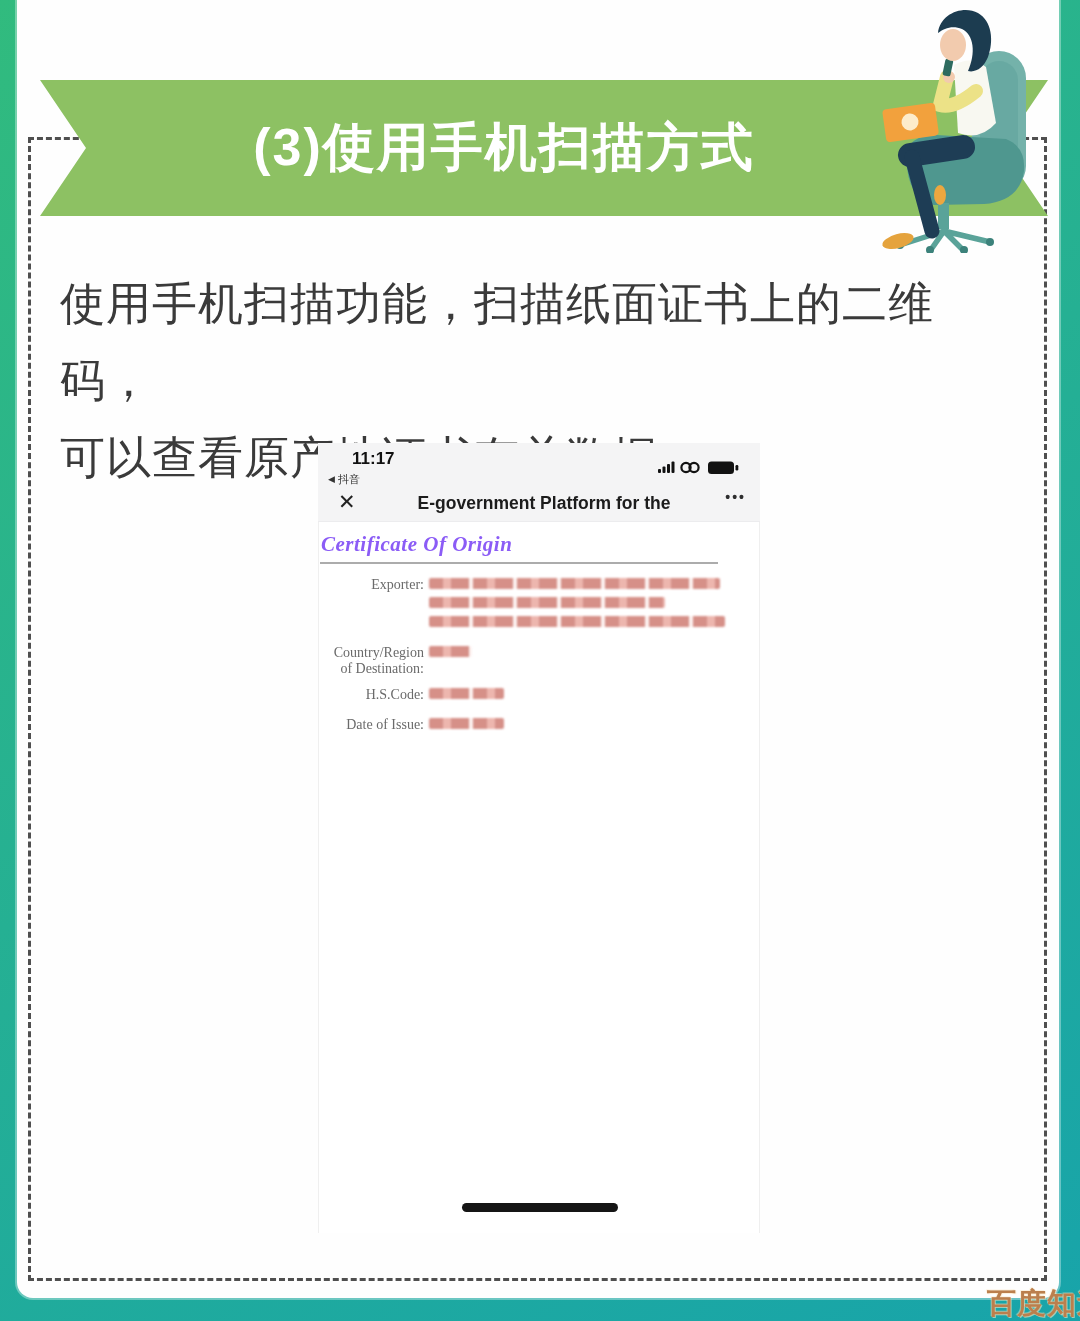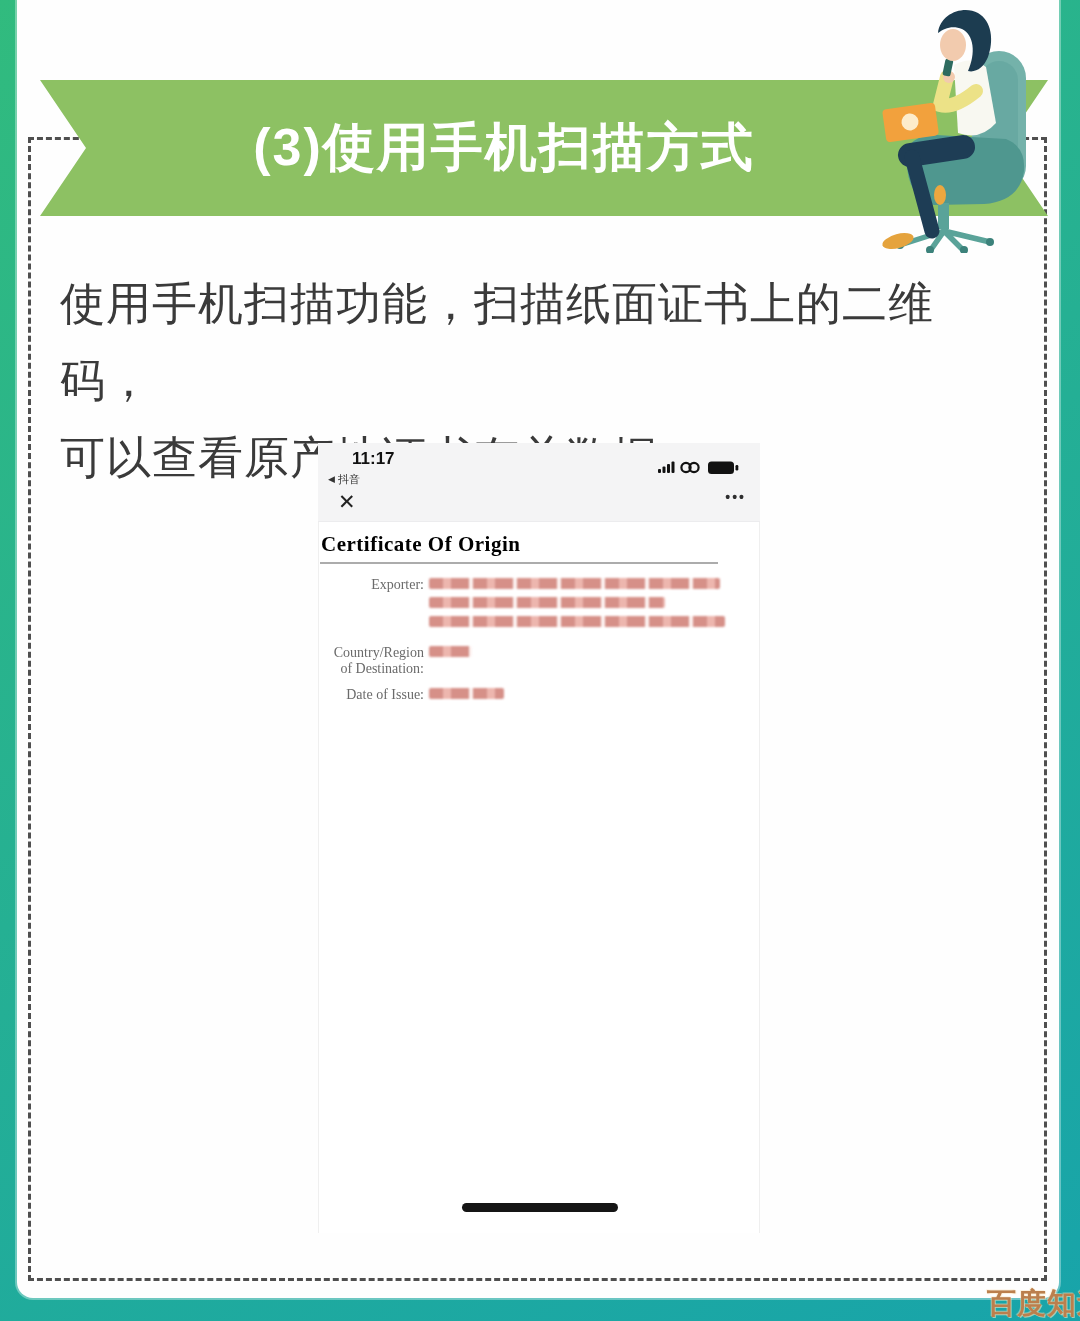--- a/index.html
+++ b/index.html
@@ -48,21 +48,21 @@
   .sb-back .tri{font-size:9px;vertical-align:1px;}
   .sb-icons{position:absolute;right:14px;top:16px;}
   .nav-close{position:absolute;left:20px;top:47px;font-size:21px;color:#222;line-height:24px;cursor:default;}
   .nav-title{
     position:absolute;left:87px;top:50px;width:278px;overflow:hidden;
     font-size:17.5px;font-weight:600;color:#1c1c1c;white-space:nowrap;
   }
   .nav-more{position:absolute;right:14px;top:46px;font-size:14px;font-weight:bold;letter-spacing:2px;color:#2e2e2e;}
   .cert-heading{
     margin:10px 0 0 2px;font-family:"Liberation Serif",serif;
-    font-size:21px;font-weight:bold;color:#000000;letter-spacing:.5px;line-height:24px;
+    font-size:21px;font-weight:bold;color:#8b5cf6;letter-spacing:.5px;line-height:24px;font-style:italic;
   }
   .cert-divider{width:398px;border:none;border-top:2px solid #909090;margin:6px 0 0 1px;opacity:.75;}
   .fields{margin-top:13px;}
   .field-row{display:flex;margin-top:10px;}
   .f-label{
     width:105px;flex:0 0 105px;text-align:right;
     font-family:"Liberation Serif",serif;font-size:14px;line-height:16px;
     color:#6a6a6a;white-space:pre-line;
   }
   .f-values{margin-left:5px;padding-top:1px;}
@@ -140,20 +140,21 @@
       <g fill="none" stroke="#111" stroke-width="2.2">
         <circle cx="28" cy="8.5" r="4.6"></circle>
         <circle cx="36" cy="8.5" r="4.6"></circle>
       </g>
       <g>
         <rect x="50" y="2.5" width="26" height="12.5" rx="3.5" fill="#111"></rect>
         <rect x="77.5" y="6" width="2.8" height="5.5" rx="1.2" fill="#111"></rect>
       </g>
     </svg>
     <div class="nav-close">✕</div>
+    <div class="nav-title">E-government Platform for the</div>
     <div class="nav-more">•••</div>
   </div>
   <div class="cert-heading">Certificate Of Origin</div>
   <hr class="cert-divider">
   <div class="fields">
       <div class="field-row">
         <div class="f-label">Exporter:</div>
         <div class="f-values">
           <div class="f-bar" style="width: 291px;"></div>
           <div class="f-bar" style="width: 236px;"></div>
@@ -161,20 +162,26 @@
         </div>
       </div>
       <div class="field-row">
         <div class="f-label">Country/Region
 of Destination:</div>
         <div class="f-values">
           <div class="f-bar" style="width: 43px;"></div>
         </div>
       </div>
       <div class="field-row">
+        <div class="f-label">H.S.Code:</div>
+        <div class="f-values">
+          <div class="f-bar" style="width: 75px;"></div>
+        </div>
+      </div>
+      <div class="field-row">
         <div class="f-label">Date of Issue:</div>
         <div class="f-values">
           <div class="f-bar" style="width: 75px;"></div>
         </div>
       </div>
     </div>
 </div>
 
 <div class="home-indicator"></div>
 

